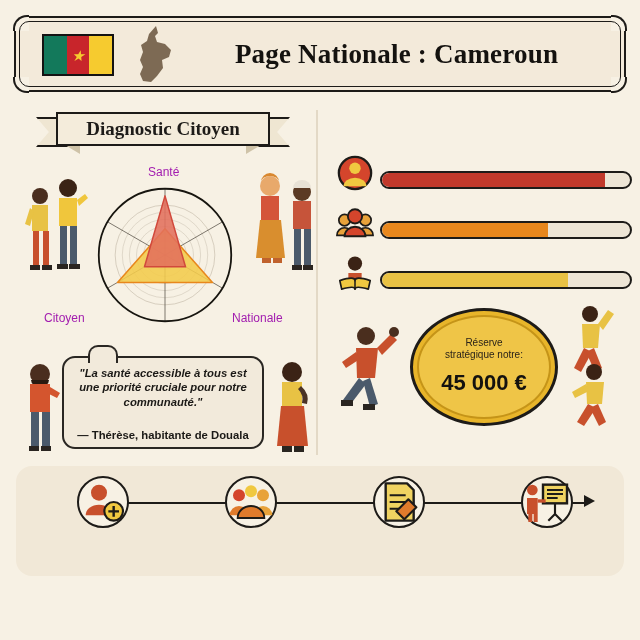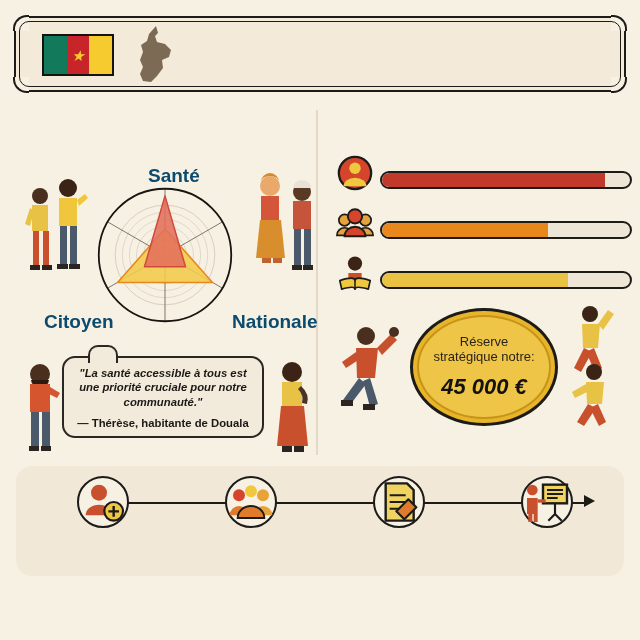--- a/index.html
+++ b/index.html
@@ -80,41 +80,41 @@
   .ribbon .plate {
     position:absolute; left:18px; right:18px; top:0; height:34px;
     background:#F4ECDB; border:2px solid #1d1b18;
     display:flex; align-items:center; justify-content:center;
     font-family:"Liberation Serif", serif; font-weight:700; font-size:19px;
   }
 
   
   .radar-box { position:absolute; left:96px; top:186px; width:138px; height:138px; }
   .radar-label {
-    position:absolute; font-weight:700; font-size:19px; color:#0c4a6e; white-space:nowrap;
+    position:absolute; font-weight:400; font-size:12px; color:#a21caf; white-space:nowrap;
   }
   .lbl-sante { left:148px; top:165px; }
   .lbl-emploi { left:44px; top:311px; }
   .lbl-logement { left:232px; top:311px; }
 
   
   .quote-bubble {
     position:absolute; left:62px; top:356px; width:202px; min-height:82px;
     background:#F2EADB; border:2px solid #2a2723; border-radius:13px;
     padding:8px 10px 6px; text-align:center;
   }
   .quote-bubble:before{
     content:""; position:absolute; left:24px; top:-13px; width:26px; height:16px;
     background:#F2EADB; border:2px solid #2a2723; border-bottom:none;
     border-radius:10px 10px 0 0;
   }
   .quote-text {
     font-style:italic; font-weight:700; font-size:11.3px; line-height:1.28; color:#1b1916;
   }
-  .quote-attr { margin-top:8px; font-size:11.3px; font-weight:600; color:#1b1916; }
+  .quote-attr { margin-top:20px; font-size:11.3px; font-weight:600; color:#1b1916; }
 
   
   .mob-title {
     position:absolute; left:330px; top:114px; width:300px; text-align:center;
     font-family:"Liberation Serif", serif; font-weight:700; font-size:22px;
   }
   .mob-list { position:absolute; left:336px; top:152px; width:296px; }
   .mob-row { position:relative; height:50px; }
   .mob-icon { position:absolute; left:0; top:2px; width:38px; height:40px; }
   .mob-name {
@@ -141,22 +141,22 @@
     background:#E8B52A; border:3px solid #1d1b18;
   }
   .coin-inner {
     position:absolute; inset:7px; border-radius:50%;
     background:#EFC547; border:2px solid #C59418;
   }
   .coin-text {
     position:absolute; inset:0; display:flex; flex-direction:column;
     align-items:center; justify-content:center; text-align:center; line-height:1.2;
   }
-  .coin-label { font-size:13px; color:#2a2319; }
-  .coin-value { font-size:22px; font-weight:700; color:#14120f; margin-top:9px;font-style:italic; }
+  .coin-label { font-size:10px; color:#2a2319; }
+  .coin-value { font-size:22px; font-weight:700; color:#14120f; margin-top:9px; }
 
   
   .timeline-panel {
     position:absolute; left:16px; top:466px; width:608px; height:110px;
     background:#F1E8D7; border-radius:16px;
   }
   .tl-line {
     position:absolute; left:78px; top:502px; width:508px; height:2px; background:#1d1b18;
   }
   .tl-arrow {
@@ -200,24 +200,32 @@
       <span class="fr">
         <i class="star">★</i>
       </span>
       <span class="fy"></span>
     </div>
 
     <svg class="map-silhouette" viewBox="0 0 52 62">
       <path d="M27 2 L29 9 L26 12 L28 18 L36 20 L42 26 L40 33 L33 36 L34 44 L28 52 L22 58 L14 57 L11 50 L14 43 L11 36 L14 28 L12 21 L18 17 L20 10 Z" fill="#7D6A54"></path>
     </svg>
 
+    <div class="header-title">Page Nationale : Cameroun</div>
   </div>
 
   <div class="v-divider"></div>
 
+  <div class="ribbon">
+    <div class="tail left"></div>
+    <div class="tail right"></div>
+    <div class="fold left"></div>
+    <div class="fold right"></div>
+    <div class="plate">Diagnostic Citoyen</div>
+  </div>
 
   <svg class="fig" style="left:22px;top:172px;width:66px;height:110px;" viewBox="0 0 66 110">
     <g>
       <circle cx="18" cy="24" r="8" fill="#4A2E1E"></circle>
       <path d="M10 33 h16 v26 h-16 z" fill="#E8C244"></path>
       <path d="M11 59 h6 v34 h-6 z M21 59 h6 v34 h-6 z" fill="#C8502C"></path>
       <path d="M8 93 h10 v5 h-10 z M20 93 h10 v5 h-10 z" fill="#2A2520"></path>
       <path d="M8 36 l-5 16 l5 2 l4 -15 z" fill="#E8C244"></path>
     </g>
     <g>

